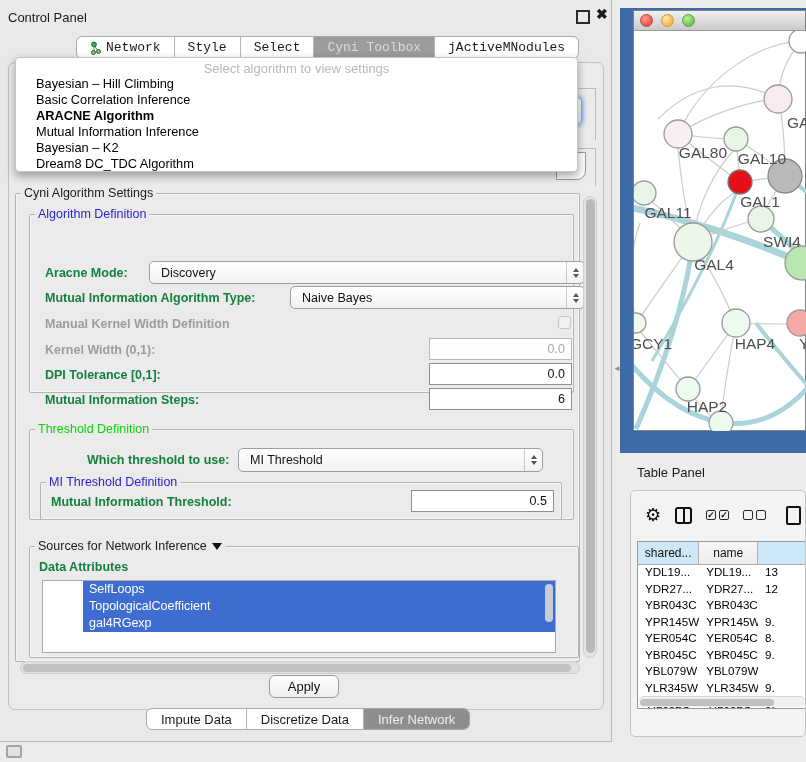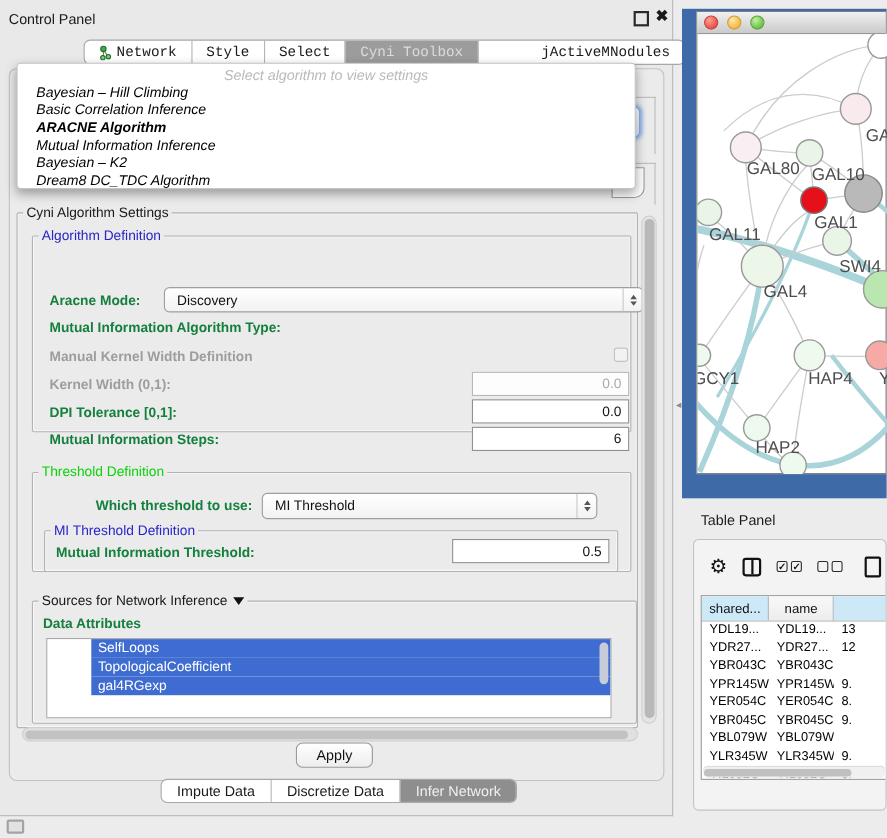--- a/index.html
+++ b/index.html
@@ -12,41 +12,41 @@
     border-right:1px solid #b9b9b9; border-bottom:1px solid #b9b9b9; }
   #cp-title { left:8px; top:10px; font-size:13px; color:#1a1a1a; }
   #cp-float { left:576px; top:10px; width:14px; height:14px; border:2px solid #2a2a2a; background:#e9e9e9; }
   #cp-close { left:596px; top:6px; font-size:14px; font-weight:bold; color:#1a1a1a; cursor:default; }
 
   
   #top-tabs { left:76px; top:36px; height:23px; display:flex; background:#fff;
     border:1px solid #a8a8a8; border-radius:6px; overflow:hidden; font-size:13px;font-family:Liberation Mono, monospace; }
   #top-tabs .tab { display:flex; align-items:center; gap:4px; padding:0 13px; color:#1a1a1a;
     border-right:1px solid #b5b5b5; cursor:default; white-space:nowrap; }
-  #top-tabs .tab:last-child { border-right:none;margin-left:44px; }
+  #top-tabs .tab:last-child { border-right:none; }
   #top-tabs .tab.selected { background:#9c9c9c; color:#dcdcdc; }
 
   
   #content-panel { left:8px; top:62px; width:596px; height:648px; background:#ebebeb;
     border:1px solid #c2c2c2; border-radius:7px; }
 
   
   .frag { z-index:5; }
   #frag-group1 { left:552px; top:88px; width:44px; height:52px; border-top:1px solid #bbb; border-right:1px solid #bbb; }
   #frag-stepper { left:558px; top:97px; width:24px; height:28px; background:linear-gradient(#ffffff,#dfe9f7);
     border:1px solid #7ea9e2; border-radius:5px; box-shadow:0 0 4px 1px #74a7e8;
     display:flex; flex-direction:column; align-items:center; justify-content:center; gap:3px; }
   #frag-group2 { left:552px; top:148px; width:44px; height:38px; border-top:1px solid #bbb; border-right:1px solid #bbb; }
   #frag-corner { left:556px; top:152px; width:30px; height:28px; background:#fdfdfd; border:1px solid #9a9a9a; border-radius:0 0 9px 0; }
 
   
   #algo-popup { left:15px; top:57px; width:563px; height:115px; background:#fff;
-    border:1px solid #c4c4c4; border-radius:4px; box-shadow:0 4px 10px rgba(0,0,0,.35); z-index:20;font-style:italic; }
+    border:1px solid #c4c4c4; border-radius:4px; box-shadow:0 4px 10px rgba(0,0,0,.35); z-index:20; }
   #algo-placeholder { text-align:center; color:#b9b9b9; font-size:13px; padding-top:3px; height:18px; }
-  .dd-item { font-size:12.8px; color:#000; padding:0 0 0 0; height:16px; line-height:16px;margin-left:17px; }
+  .dd-item { font-size:12.8px; color:#000; padding:0 0 0 20px; height:16px; line-height:16px; }
   .dd-item.selected { font-weight:bold; }
 
   
   .groupbox { position:absolute; border:1px solid #b3b3b3; border-radius:2px;
     box-shadow:inset 0 0 0 1px #f6f6f6; }
   .legend { position:absolute; top:-8px; left:5px; background:#ebebeb; padding:0 3px;
     font-size:12.5px; color:#1a1a1a; white-space:nowrap; }
   .legend.blue { color:#2a25c8; }
   .legend.green { color:#0bd30b; }
 
@@ -194,20 +194,27 @@
       <span class="fieldlabel" style="left:15px; top:51px;">Aracne Mode:</span>
       <div class="combo" style="left:119px; top:46px; width:436px; height:23px;">
         <span class="val">Discovery</span>
         <span class="spin">
             <span class="tri-up"></span>
             <span class="tri-dn"></span>
           </span>
       </div>
 
       <span class="fieldlabel" style="left:15px; top:76px;">Mutual Information Algorithm Type:</span>
+      <div class="combo" style="left:260px; top:71px; width:295px; height:23px;">
+        <span class="val">Naive Bayes</span>
+        <span class="spin">
+            <span class="tri-up"></span>
+            <span class="tri-dn"></span>
+          </span>
+      </div>
 
       <span class="fieldlabel disabled" style="left:15px; top:102px;">Manual Kernel Width Definition</span>
       <span id="kernel-checkbox" style="left:528px; top:101px;"></span>
 
       <span class="fieldlabel disabled" style="left:15px; top:128px;">Kernel Width (0,1):</span>
       <input class="numfield disabled" readonly="" style="left: 399px; top: 123px; width: 143px; height: 22px;" value="0.0">
 
       <span class="fieldlabel" style="left:15px; top:153px;">DPI Tolerance [0,1]:</span>
       <input class="numfield" readonly="" style="left: 399px; top: 148px; width: 143px; height: 22px;" value="0.0">
 

